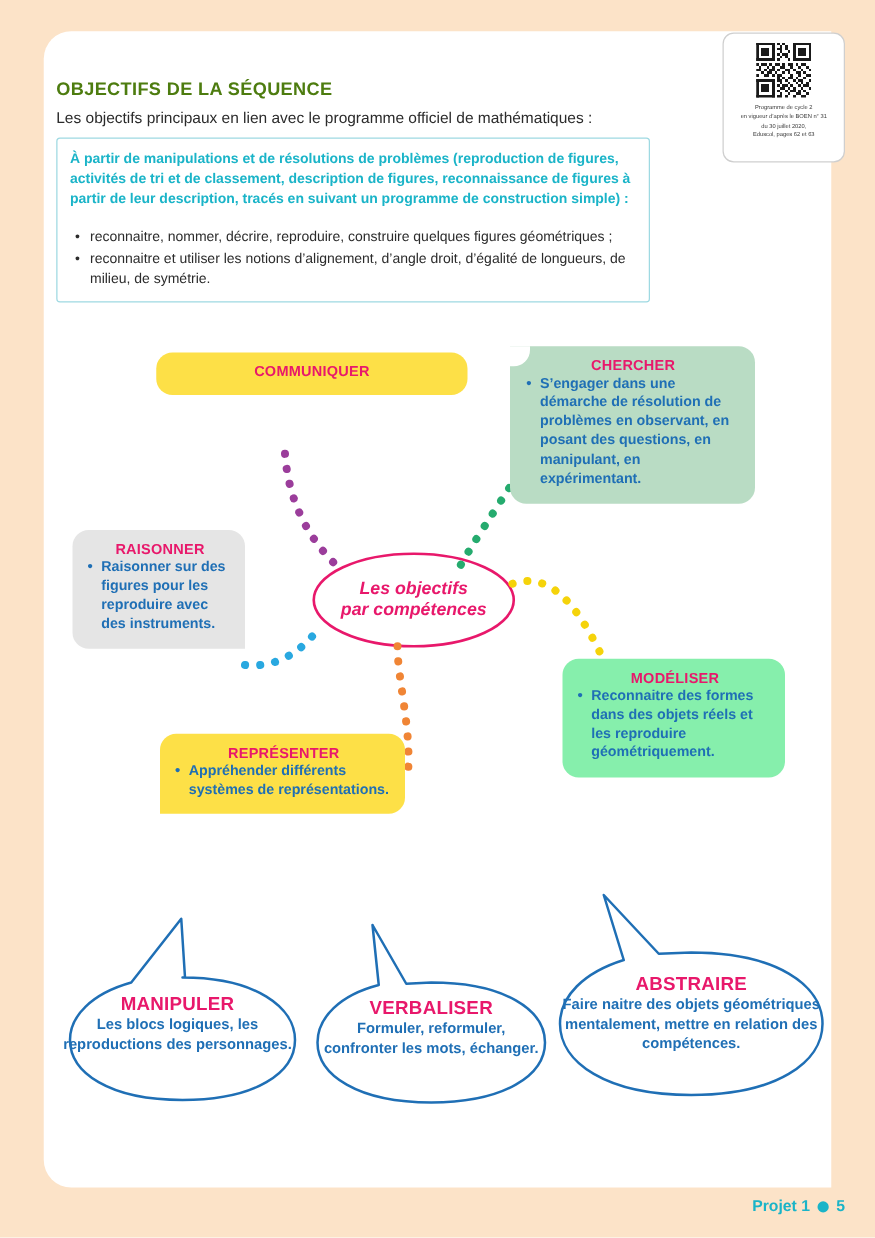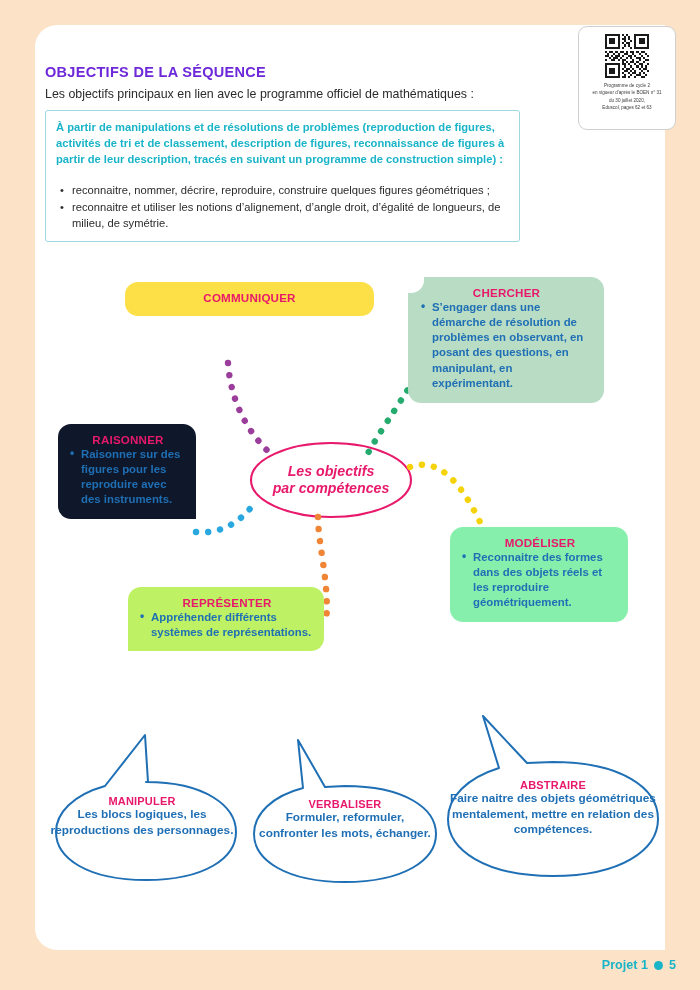--- a/index.html
+++ b/index.html
@@ -8,21 +8,21 @@
     background:#fce3c8;
     font-family:"Liberation Sans",sans-serif;
   }
   .page-card{
     position:absolute;left:35px;top:25px;width:630px;height:925px;
     background:#ffffff;border-radius:22px 0 0 22px;
   }
   
   .sec-title{
     position:absolute;left:45px;top:64px;
-    font-size:14.5px;font-weight:bold;letter-spacing:.3px;color:#6d28d9;
+    font-size:14.5px;font-weight:bold;letter-spacing:.3px;color:#4d7c0f;
   }
   .sec-sub{
     position:absolute;left:45px;top:87px;
     font-size:12.4px;color:#2b2b2b;
   }
   .prog-box{
     position:absolute;left:45px;top:110px;width:475px;
     border:1.3px solid #9ed9e2;border-radius:3px;
     padding:8px 10px 9px 10px;box-sizing:border-box;
   }
@@ -64,36 +64,36 @@
   .node li:before{
     content:"\2022";position:absolute;left:0;top:-1px;color:#1f6fb5;font-size:12px;
   }
   #n-communiquer{left:125px;top:37px;width:249px;padding:9px 12px 11px 12px;
     background:#fde047;border-radius:13px;}
   #n-chercher{left:408px;top:32px;width:196px;padding:9px 12px 12px 13px;
     background:#b9dcc4;border-radius:0 13px 13px 13px;}
   #n-chercher:before{content:"";position:absolute;left:0;top:0;width:16px;height:16px;
     background:#fff;border-radius:0 0 13px 0;}
   #n-raisonner{left:58px;top:179px;width:138px;padding:9px 10px 11px 12px;
-    background:#0f172a;border-radius:13px 13px 0 13px;}
+    background:#e5e5e5;border-radius:13px 13px 0 13px;}
   #n-modeliser{left:450px;top:282px;width:178px;padding:9px 10px 11px 12px;
     background:#86efac;border-radius:13px;}
   #n-representer{left:128px;top:342px;width:196px;padding:9px 10px 11px 12px;
-    background:#bef264;border-radius:13px 13px 13px 0;}
+    background:#fde047;border-radius:13px 13px 13px 0;}
   .ellipse-lbl{
     position:absolute;left:251px;top:201px;width:160px;height:68px;
     display:flex;align-items:center;justify-content:center;
     font-size:14.2px;font-weight:bold;font-style:italic;color:#e8186b;
     text-align:center;line-height:1.2;
   }
   
   .bubbles{position:absolute;left:0;top:700px;width:700px;height:200px;}
   .bubbles svg{position:absolute;left:0;top:0;}
   .bub{position:absolute;text-align:center;}
-  .bub .ttl{font-size:11px;font-weight:bold;color:#e8186b;letter-spacing:.2px;}
+  .bub .ttl{font-size:15px;font-weight:bold;color:#e8186b;letter-spacing:.2px;}
   .bub .bd{font-size:11.8px;color:#1f6fb5;font-weight:bold;line-height:1.33;}
   #b-manipuler{left:48px;top:95px;width:188px;}
   #b-verbaliser{left:255px;top:98px;width:180px;}
   #b-abstraire{left:448px;top:79px;width:210px;}
   
   .footer{
     position:absolute;right:24px;bottom:18px;
     font-size:12.6px;font-weight:bold;color:#1ab4c8;
     display:flex;align-items:center;gap:6px;
   }

